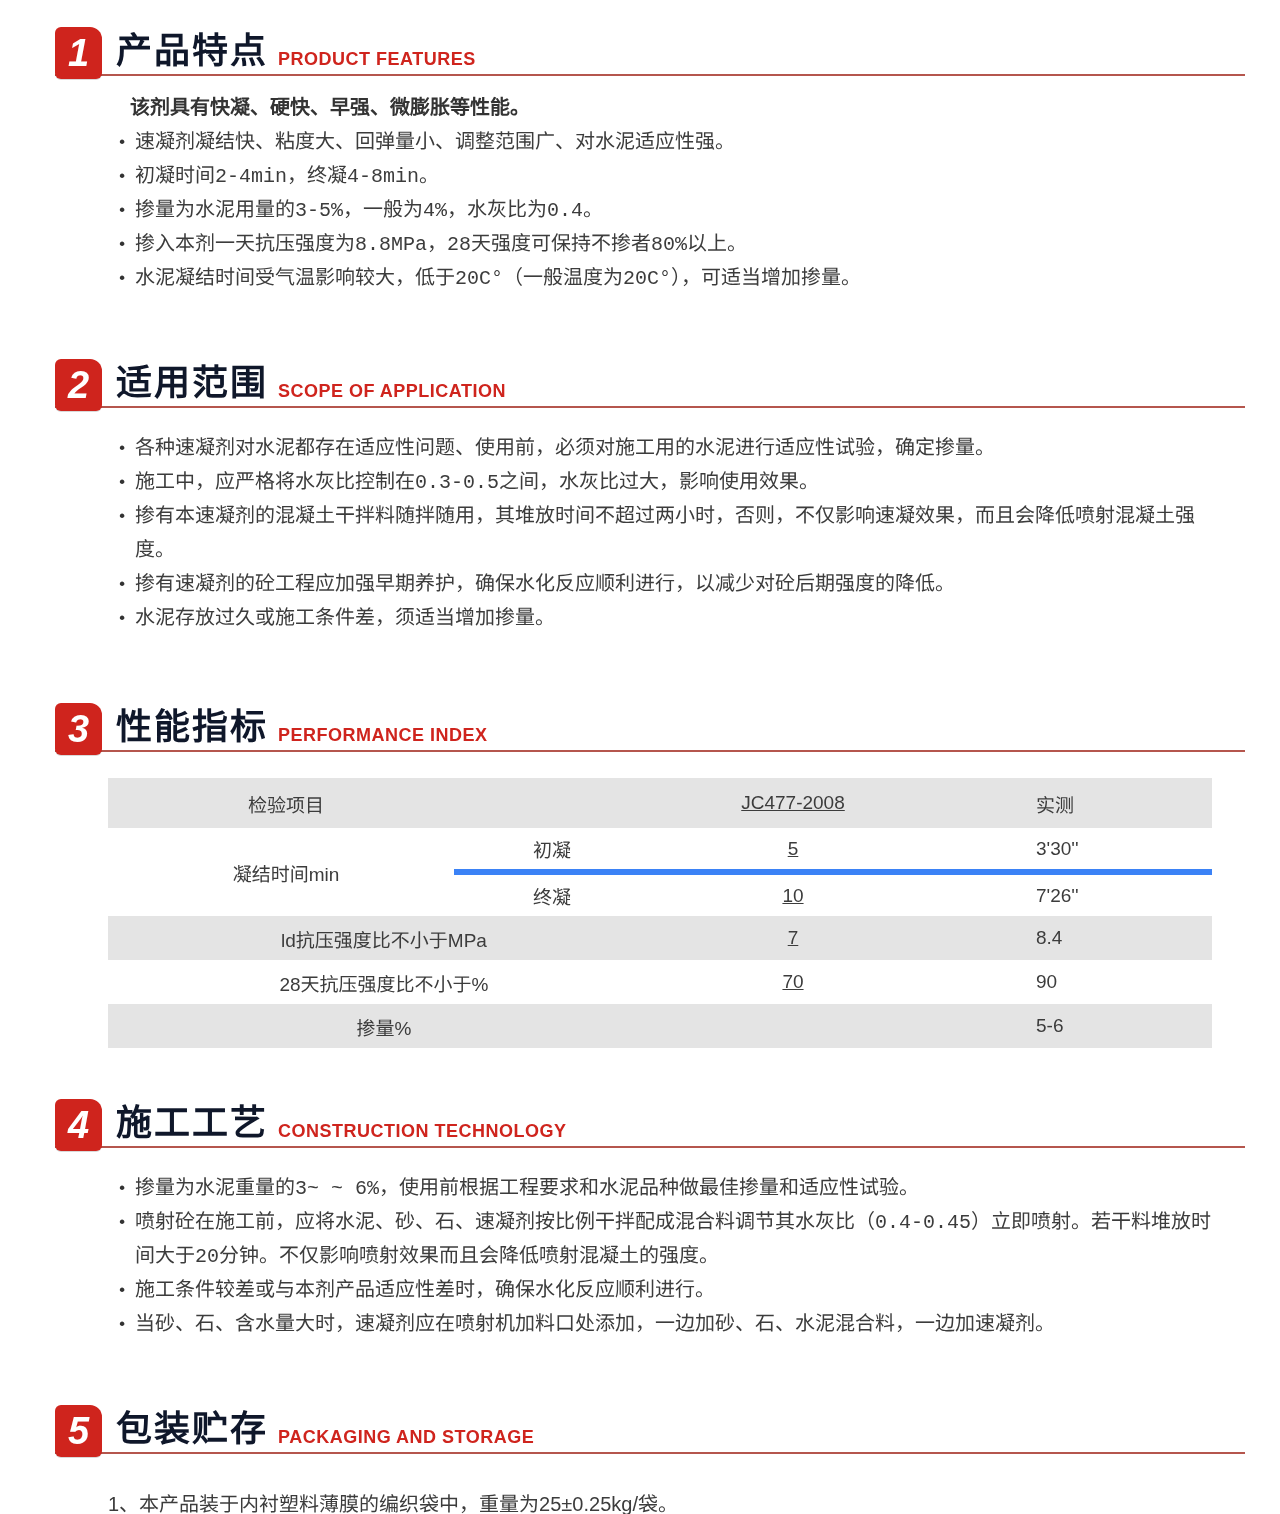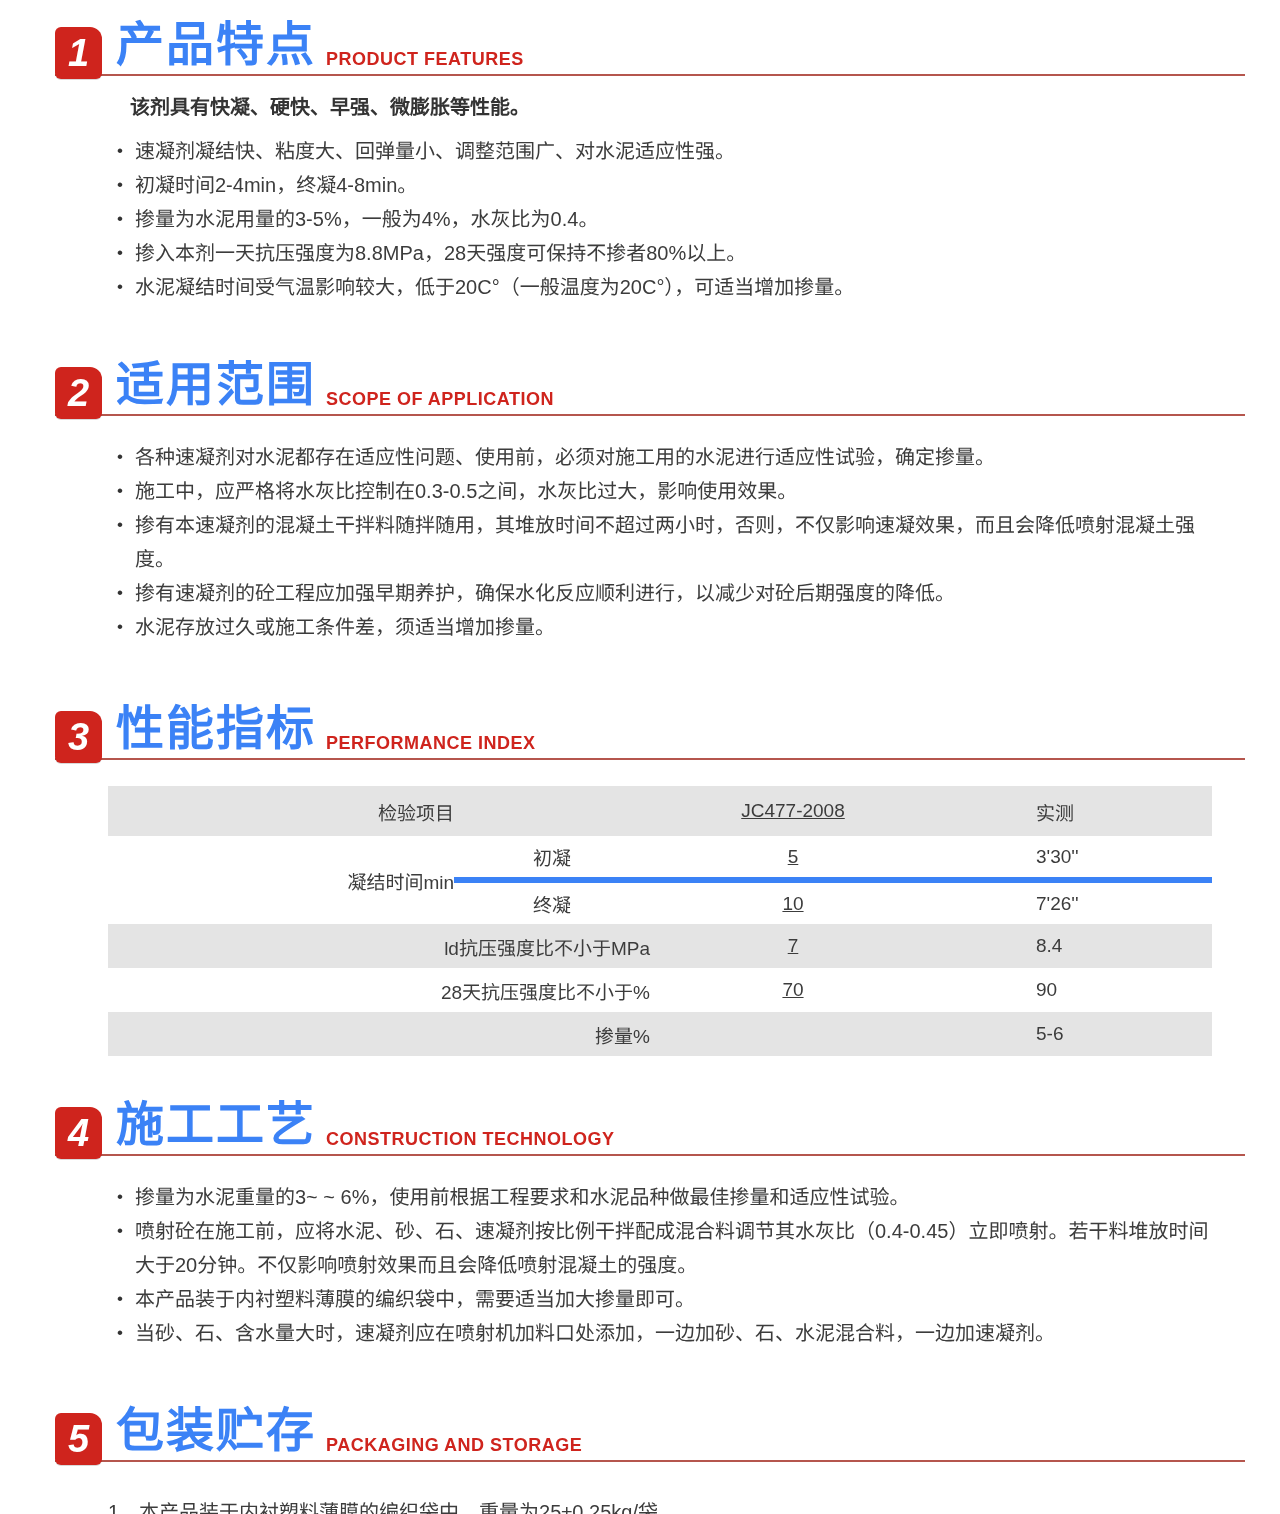--- a/index.html
+++ b/index.html
@@ -11,43 +11,43 @@
 
   
   .sec-head { display:flex; align-items:flex-end; border-bottom:2px solid #b5564d; height:52px; position:relative; }
   .num-box {
     width:47px; height:52px; margin-bottom:-5px; flex:0 0 47px;
     background:#cf241d; border-radius:6px 12px 6px 6px;
     color:#ffffff; font-size:38px; font-weight:700; font-style:italic;
     display:flex; align-items:center; justify-content:center;
     box-shadow:0 1px 0 rgba(0,0,0,0.15);
   }
-  .title-cn { color:#3b82f6; font-size:48px; font-weight:700; line-height:1; letter-spacing:2px; margin-left:14px; padding-bottom:5px; white-space:nowrap; }
+  .title-cn { color:#0f172a; font-size:36px; font-weight:700; line-height:1; letter-spacing:2px; margin-left:14px; padding-bottom:5px; white-space:nowrap; }
   .title-en { color:#cf241d; font-size:18px; font-weight:700; line-height:1; letter-spacing:0.5px; margin-left:10px; padding-bottom:6px; white-space:nowrap; }
 
   
   .intro { font-size:20px; font-weight:700; color:#333; margin:16px 0 0 75px; line-height:30px; }
-  ul.bullets { list-style:none; margin:12px 30px 0 60px; }
+  ul.bullets { list-style:none; margin:4px 30px 0 60px;font-family:Liberation Mono, monospace; }
   ul.bullets li { position:relative; padding-left:20px; font-size:20px; line-height:34px; color:#3c3c3c; }
   ul.bullets li::before { content:"•"; position:absolute; left:2px; top:0; font-size:17px; color:#333; }
 
   ol.numbered { list-style:none; margin:34px 30px 0 53px; }
   ol.numbered li { font-size:20px; line-height:33px; color:#3c3c3c; }
 
   
   table.perf-table { border-collapse:collapse; table-layout:fixed; width:1104px; margin:26px 0 0 53px; font-size:19px; color:#3c3c3c; }
   table.perf-table col.w1 { width:346px; }
   table.perf-table col.w2 { width:196px; }
   table.perf-table col.w3 { width:286px; }
   table.perf-table col.w4 { width:276px; }
   table.perf-table th, table.perf-table td { font-weight:400; vertical-align:middle; }
   table.perf-table thead tr { height:50px; }
   table.perf-table tbody tr { height:44px; }
   table.perf-table tr.gray { background:#e4e4e4; }
-  table.perf-table .c1 { text-align:right; padding-left:10px; }
+  table.perf-table .c1 { text-align:center; padding-left:10px; }
   table.perf-table .c2 { text-align:center; }
   table.perf-table .c3 { text-align:center;text-decoration:underline; }
   table.perf-table .c4 { text-align:left; padding-left:100px; }
   table.perf-table tr.div-top td { border-top:6px solid #3b82f6; }
 
   
   .s2 { margin-top:60px; }
   .s3 { margin-top:64px; }
   .s4 { margin-top:48px; }
   .s5 { margin-top:60px; }
@@ -152,21 +152,21 @@
     <header class="sec-head">
       <div class="num-box">
         <span>4</span>
       </div>
       <h2 class="title-cn">施工工艺</h2>
       <span class="title-en">CONSTRUCTION TECHNOLOGY</span>
     </header>
     <ul class="bullets">
       <li>掺量为水泥重量的3~ ~ 6%，使用前根据工程要求和水泥品种做最佳掺量和适应性试验。</li>
       <li>喷射砼在施工前，应将水泥、砂、石、速凝剂按比例干拌配成混合料调节其水灰比（0.4-0.45）立即喷射。若干料堆放时间大于20分钟。不仅影响喷射效果而且会降低喷射混凝土的强度。</li>
-      <li>本产品装于内衬塑料薄膜的编织袋中，需要适当加大掺量即可。</li>
+      <li>施工条件较差或与本剂产品适应性差时，确保水化反应顺利进行。</li>
       <li>当砂、石、含水量大时，速凝剂应在喷射机加料口处添加，一边加砂、石、水泥混合料，一边加速凝剂。</li>
     </ul>
   </section>
 
   <section class="section s5">
     <header class="sec-head">
       <div class="num-box">
         <span>5</span>
       </div>
       <h2 class="title-cn">包装贮存</h2>

